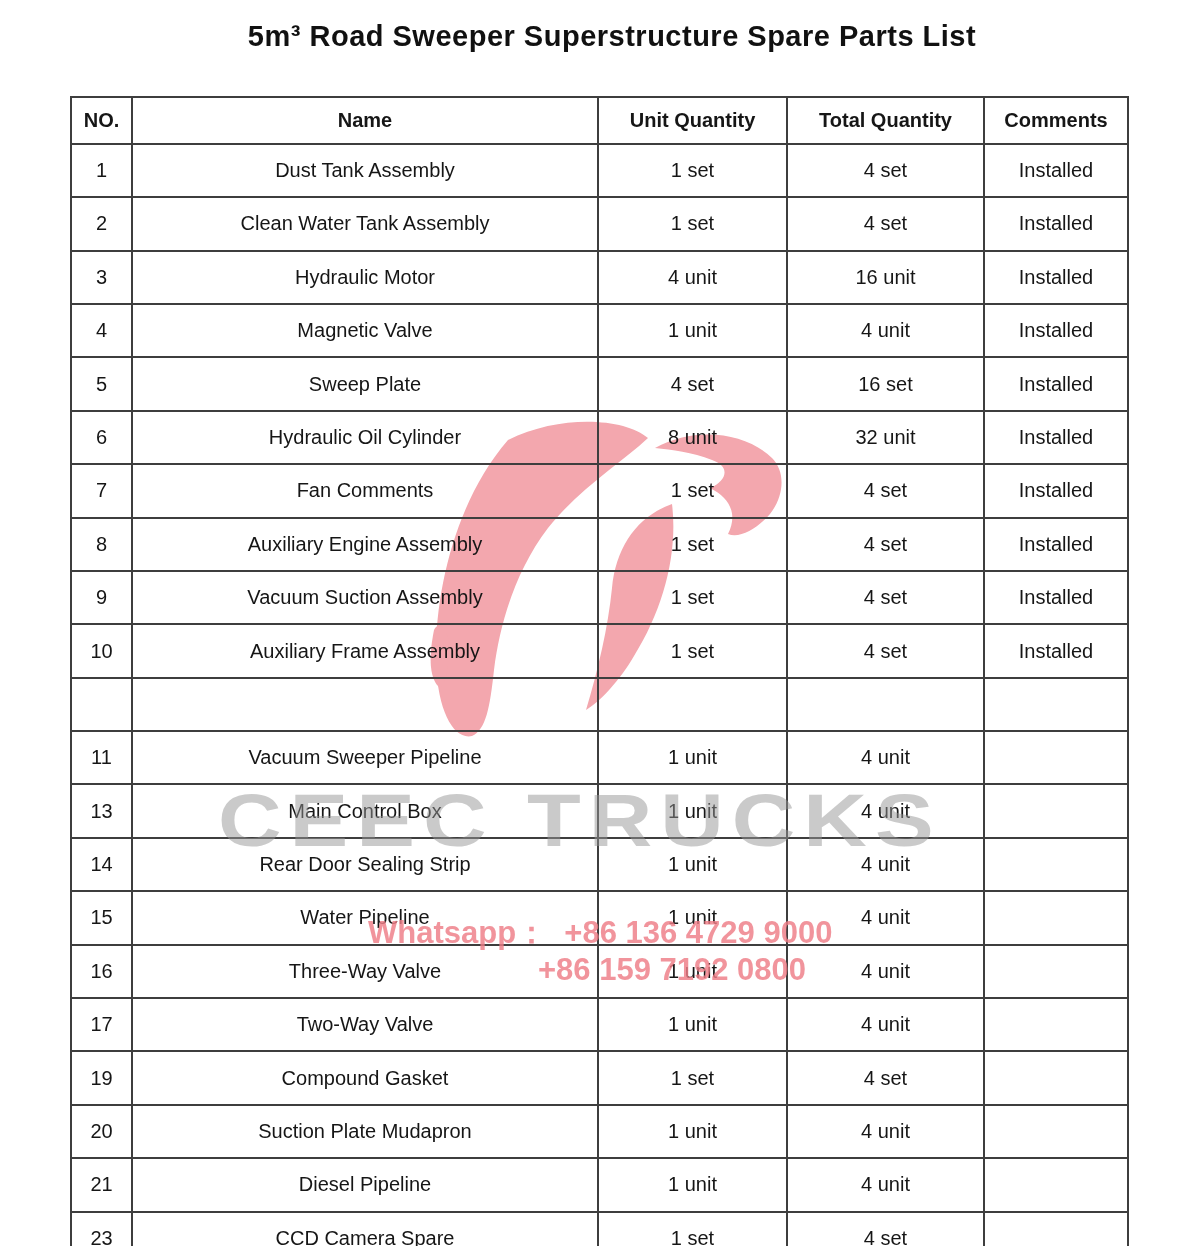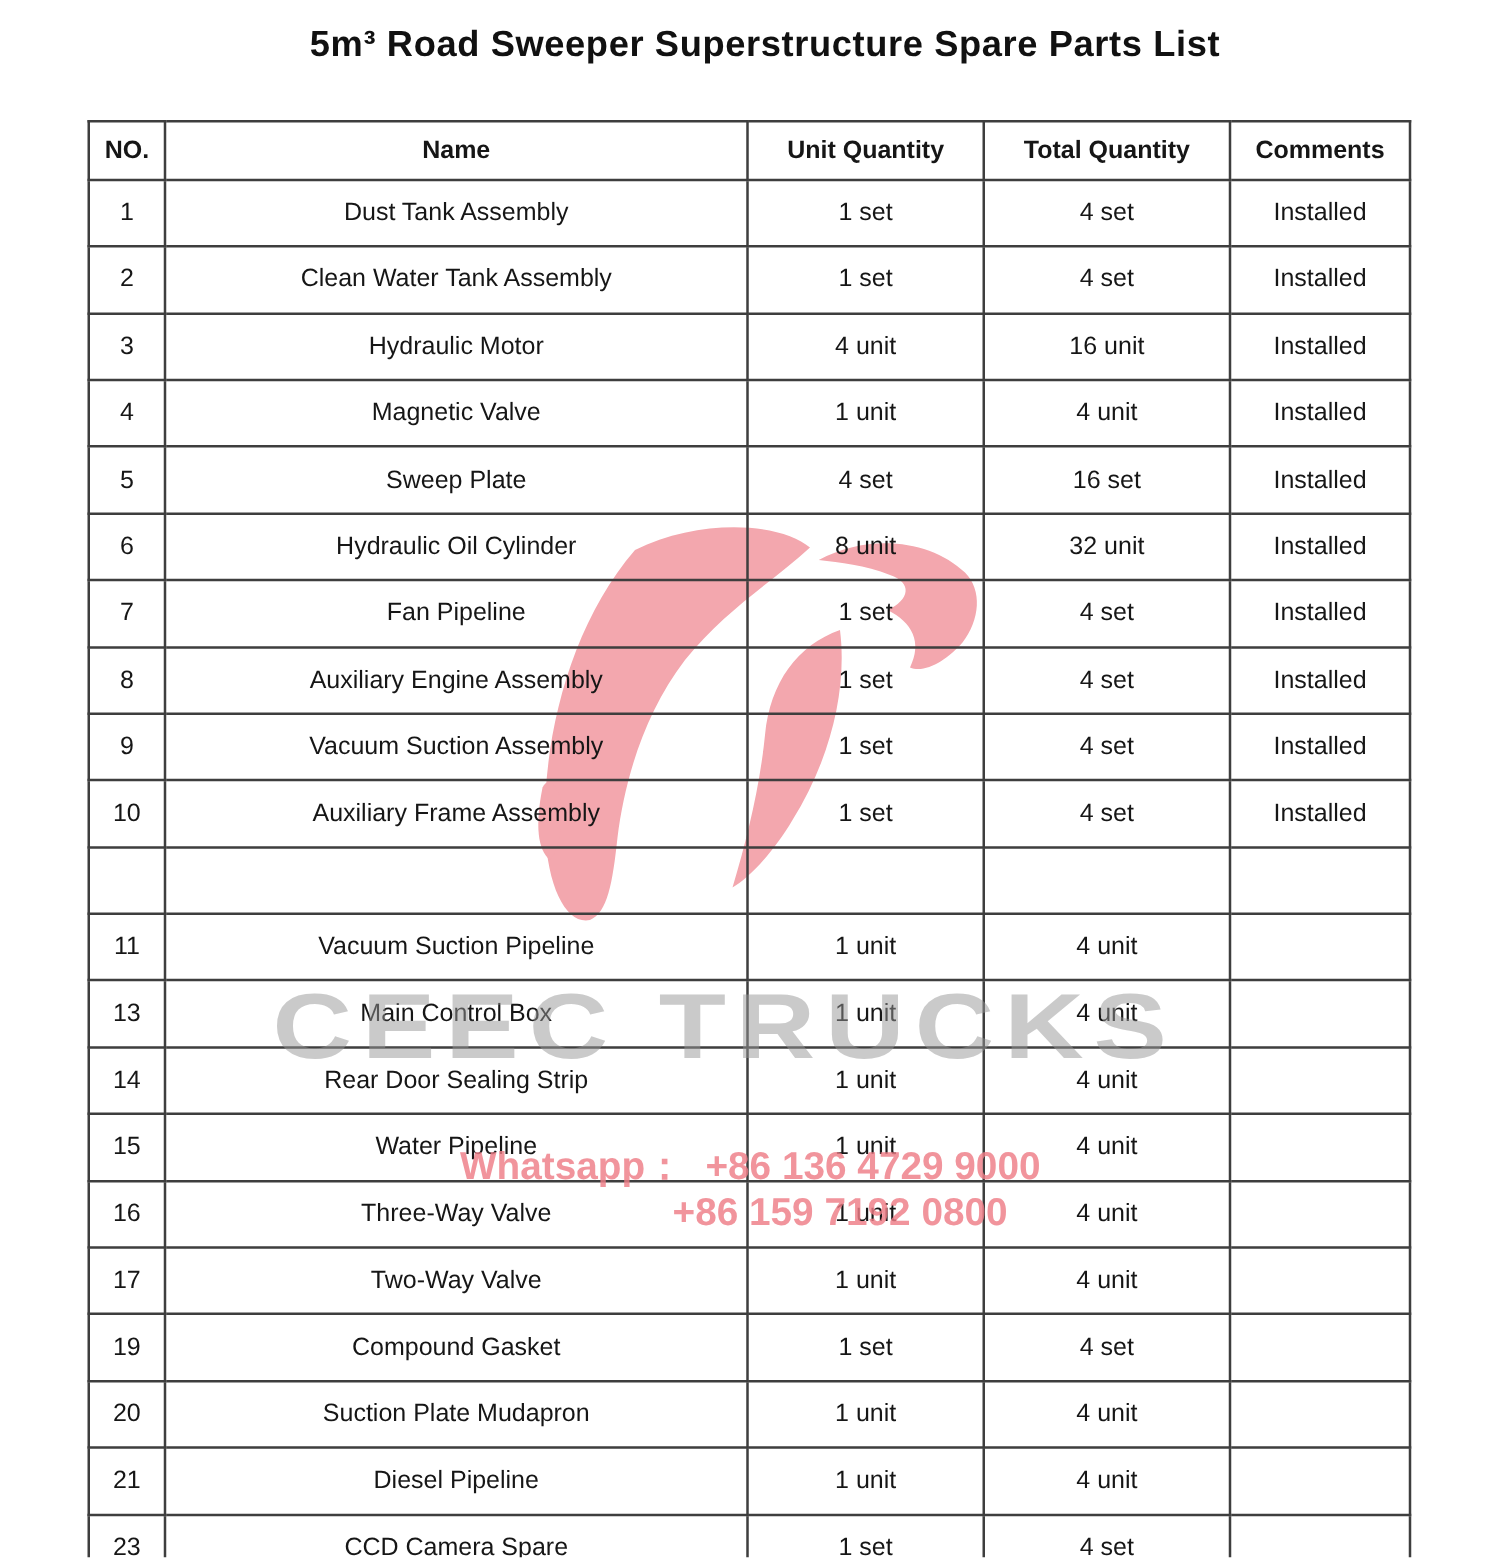--- a/index.html
+++ b/index.html
@@ -154,21 +154,21 @@
         </tr>
         <tr>
           <td>6</td>
           <td>Hydraulic Oil Cylinder</td>
           <td>8 unit</td>
           <td>32 unit</td>
           <td>Installed</td>
         </tr>
         <tr>
           <td>7</td>
-          <td>Fan Pipeline</td>
+          <td>Fan Comments</td>
           <td>1 set</td>
           <td>4 set</td>
           <td>Installed</td>
         </tr>
         <tr>
           <td>8</td>
           <td>Auxiliary Engine Assembly</td>
           <td>1 set</td>
           <td>4 set</td>
           <td>Installed</td>
@@ -189,21 +189,21 @@
         </tr>
         <tr>
           <td></td>
           <td></td>
           <td></td>
           <td></td>
           <td></td>
         </tr>
         <tr>
           <td>11</td>
-          <td>Vacuum Suction Pipeline</td>
+          <td>Vacuum Sweeper Pipeline</td>
           <td>1 unit</td>
           <td>4 unit</td>
           <td></td>
         </tr>
         <tr>
           <td>13</td>
           <td>Main Control Box</td>
           <td>1 unit</td>
           <td>4 unit</td>
           <td></td>

